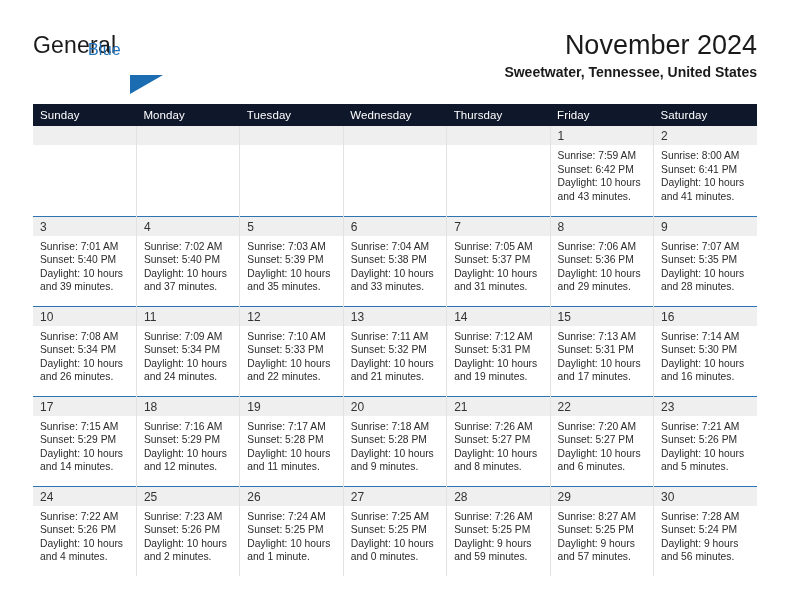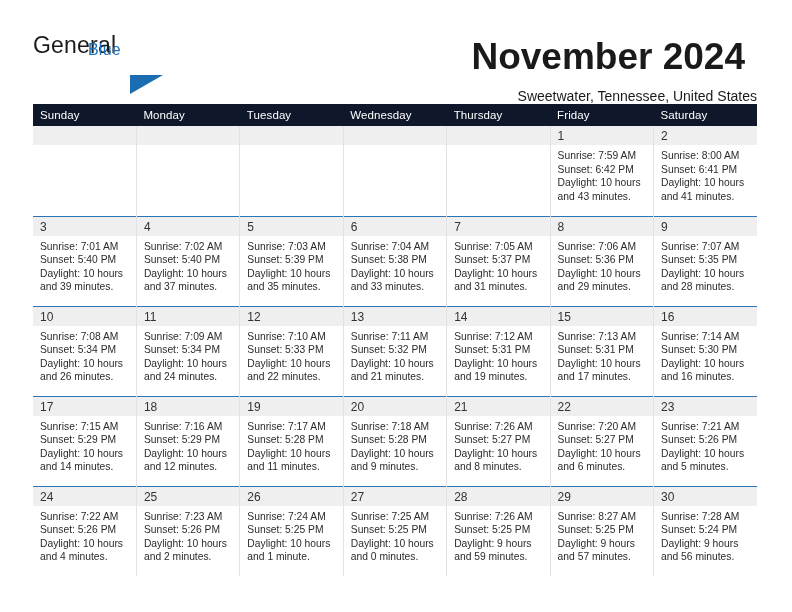--- a/index.html
+++ b/index.html
@@ -68,33 +68,34 @@
     border-bottom: 19px solid transparent;
   }
 
   .title-block {
     position: absolute;
     right: 0;
     top: 0;
     text-align: right;
   }
   .cal-title {
-    font-size: 37px;
+    font-size: 27px;
     color: #1a1a1a;
     line-height: 34px;
     white-space: nowrap;
-    font-weight: bold;
-    margin: 12px;
+    font-weight: normal;
+    margin: 0;
   }
   .cal-subtitle {
     font-size: 14px;
     color: #1a1a1a;
     line-height: 20px;
-    margin-top: 8px;
+    margin-top: 0;
     white-space: nowrap;
+    font-weight: bold;
   }
 
   
   .calendar {
     position: absolute;
     left: 33px;
     top: 104px;
     width: 724px;
     border-collapse: collapse;
     table-layout: fixed;

